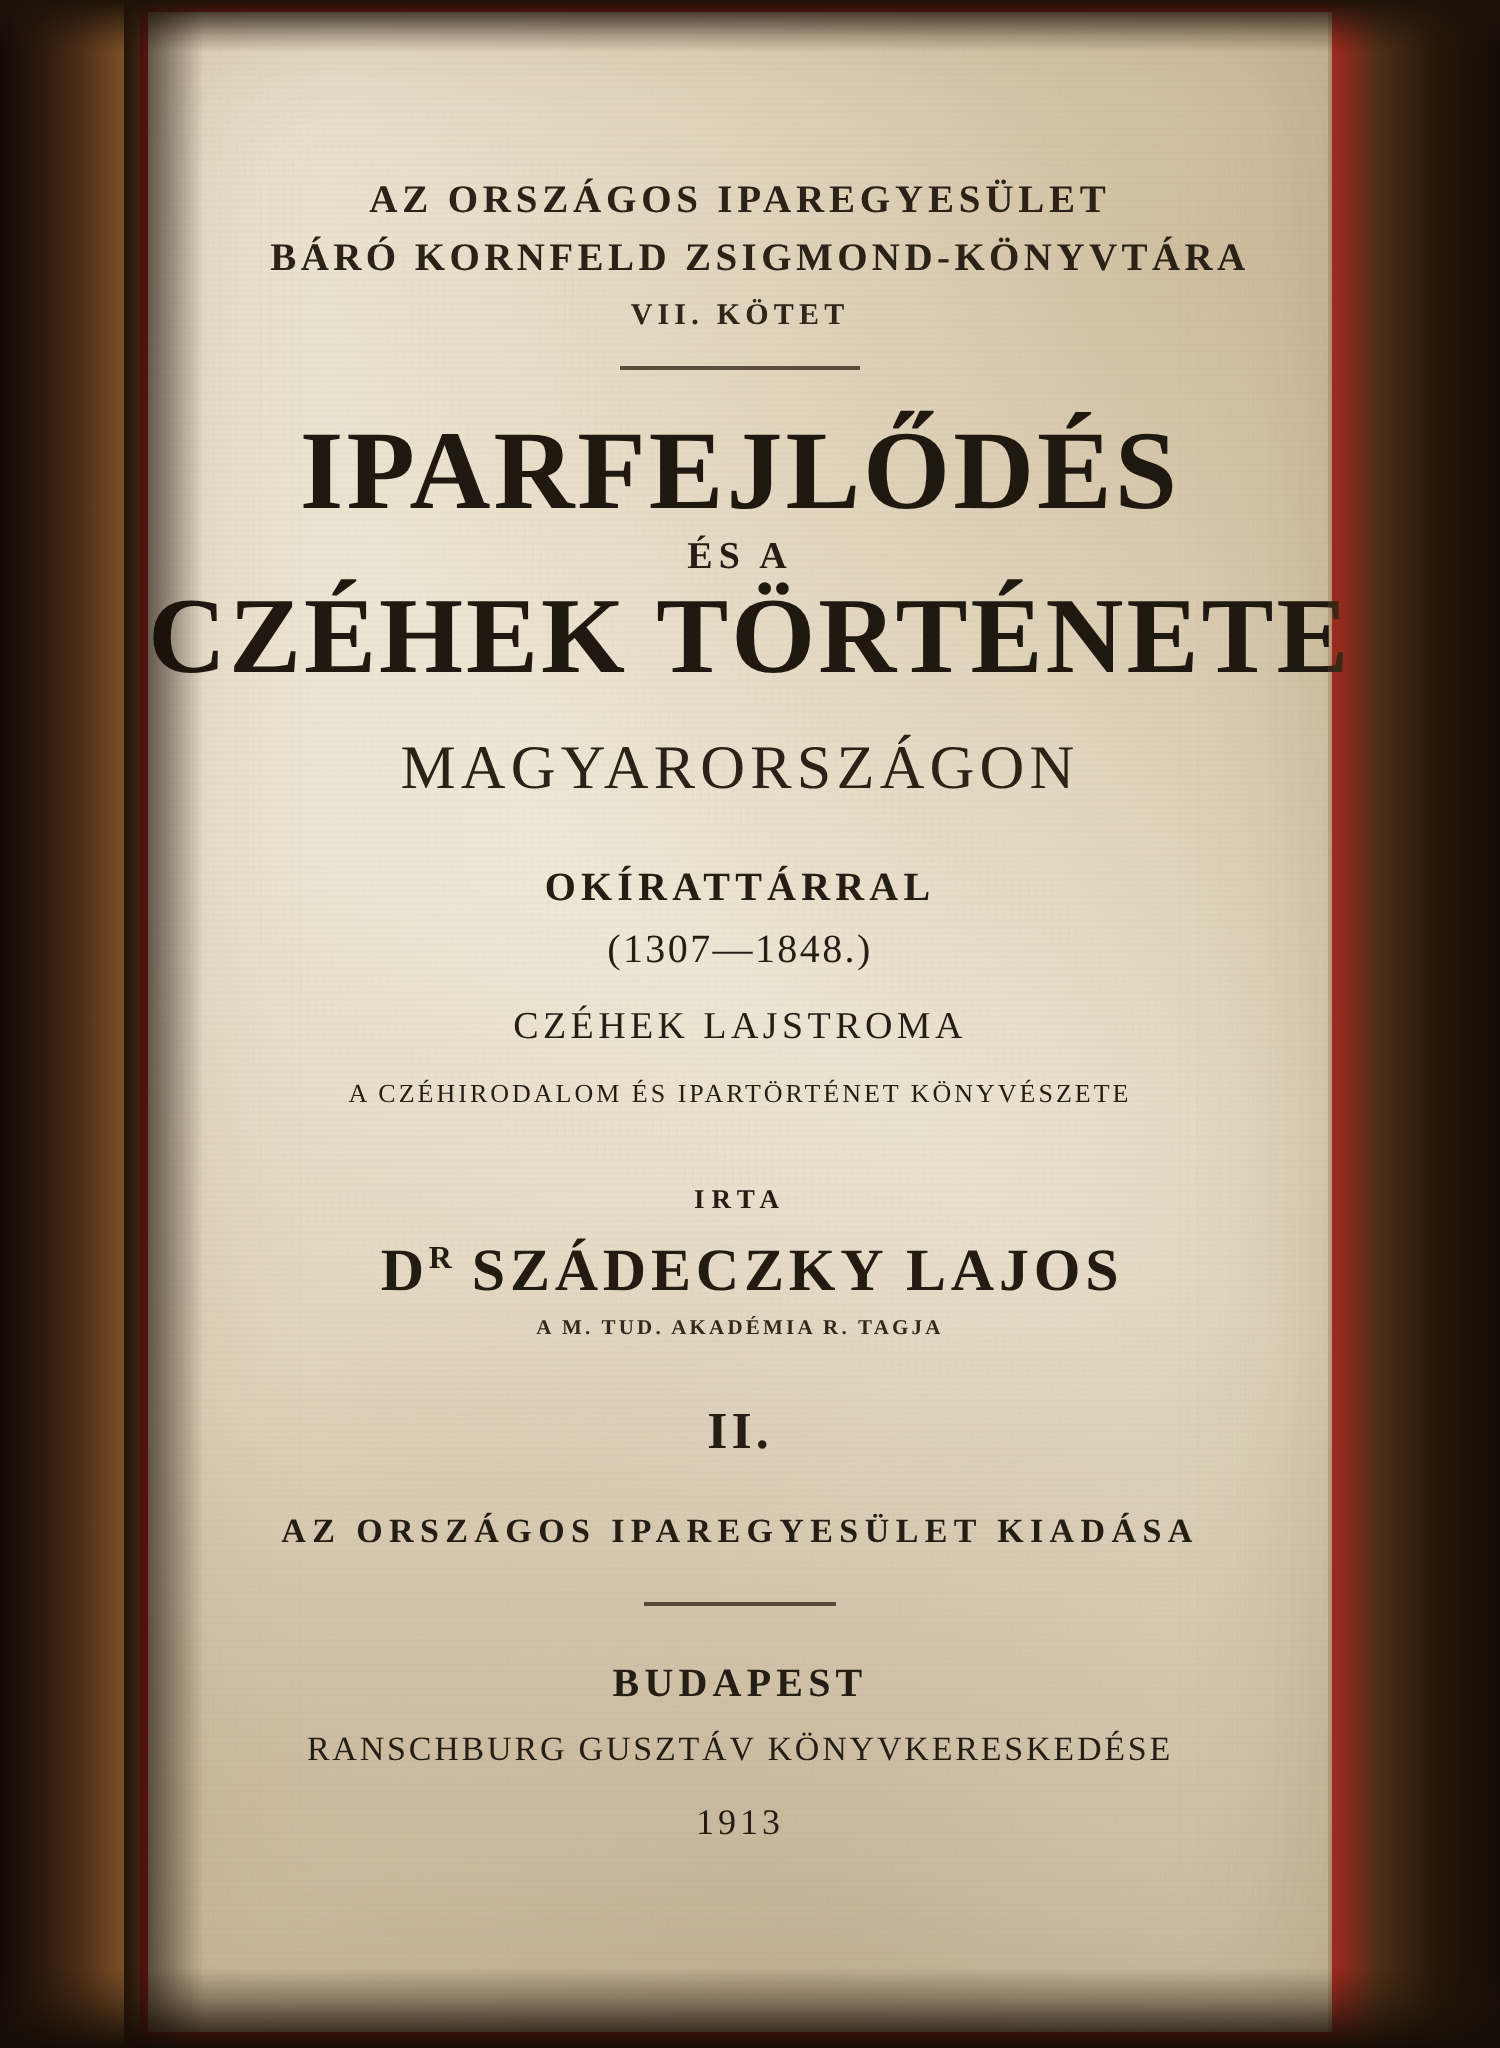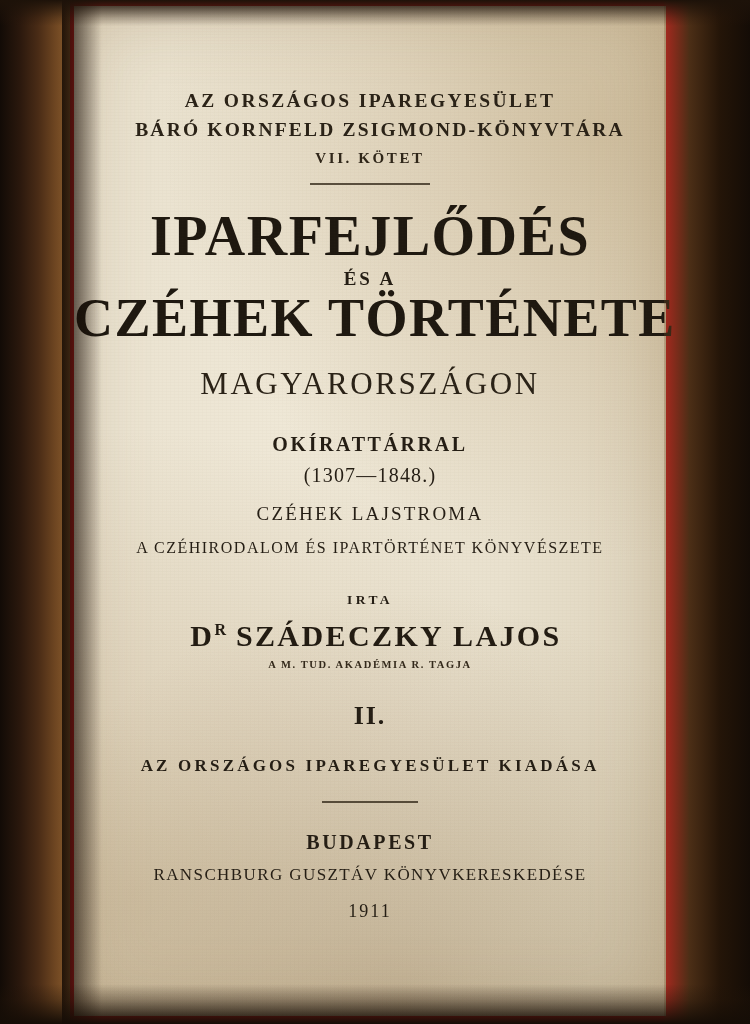--- a/index.html
+++ b/index.html
@@ -199,21 +199,21 @@
   .sub3 {
     position: absolute; left: 0; right: 0;
     top: 497px;
     font-size: 19px;
     letter-spacing: 2.2px;
     font-weight: 500;
   }
   .sub4 {
     position: absolute; left: 0; right: 0;
     top: 533px;
-    font-size: 16px;
+    font-size: 13px;
     letter-spacing: 1.5px;
     font-weight: 500;
   }
 
   .irta {
     position: absolute; left: 0; right: 0;
     top: 586px;
     font-size: 13.5px;
     letter-spacing: 3.4px;
     font-weight: 600;
@@ -322,21 +322,21 @@
       <div class="ln author"><span>D</span><sup>R</sup>&nbsp;<span>SZÁDECZKY LAJOS</span></div>
       <div class="ln affil">A M. TUD. AKADÉMIA R. TAGJA</div>
 
       <div class="ln volume">II.</div>
       <div class="ln publisher-line">AZ ORSZÁGOS IPAREGYESÜLET KIADÁSA</div>
 
       <div class="rule rule-mid"></div>
 
       <div class="ln city">BUDAPEST</div>
       <div class="ln house">RANSCHBURG GUSZTÁV KÖNYVKERESKEDÉSE</div>
-      <div class="ln year">1911</div>
+      <div class="ln year">1913</div>
 
     </div>
 
     <div class="grain"></div>
   </div>
 
   <div class="gutter-shadow"></div>
   <div class="edge-right"></div>
   <div class="edge-top"></div>
   <div class="edge-bottom"></div>

